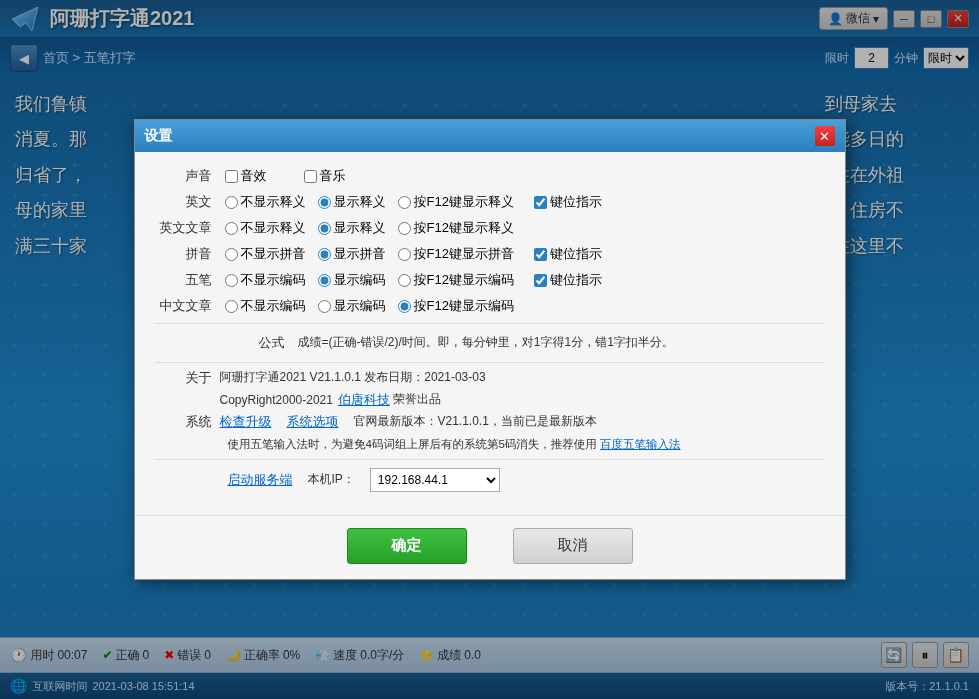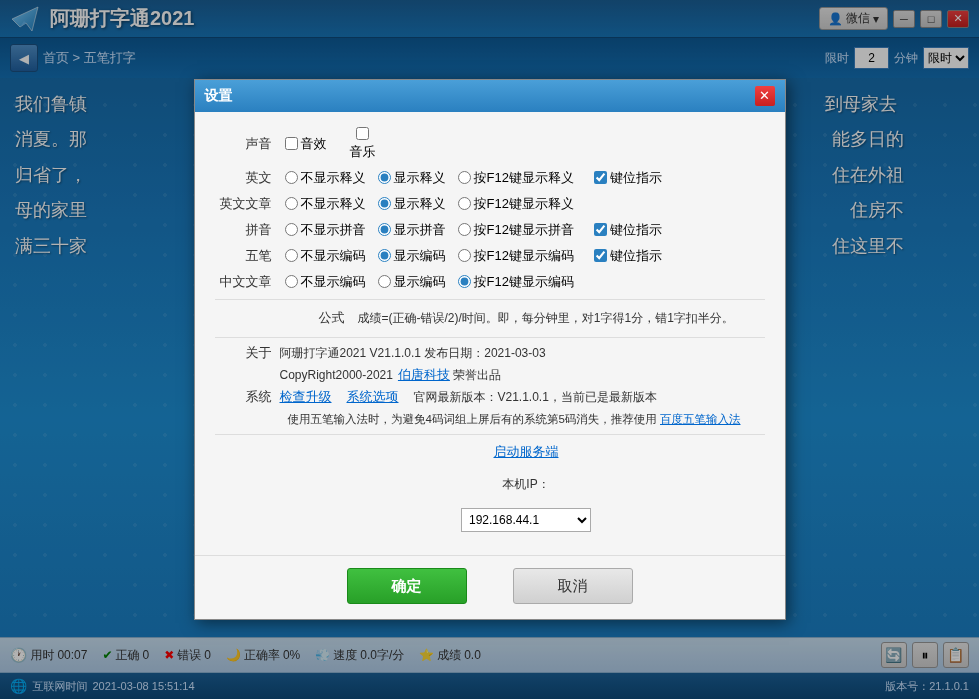--- a/index.html
+++ b/index.html
@@ -254,21 +254,21 @@
       position: absolute;
       top: 0; left: 0; right: 0; bottom: 0;
       background: rgba(0,0,0,0.3);
       z-index: 100;
       display: flex;
       align-items: center;
       justify-content: center;
     }
 
     .modal {
-      width: 592px;
+      width: 712px;
       background: #f0f0f0;
       border: 1px solid #888;
       border-radius: 0;
       box-shadow: 3px 3px 15px rgba(0,0,0,0.5);
       font-size: 13px;
     }
 
     .modal-title-bar {
       background: linear-gradient(180deg, #4a9fd8 0%, #2a80c0 100%);
       padding: 6px 10px;
@@ -398,21 +398,20 @@
       gap: 15px;
       flex: 1;
     }
 
     .ip-row {
       display: flex;
       align-items: center;
       margin: 8px 0;
       padding-left: 73px;
       gap: 15px;
-      flex-direction: column;
     }
 
     .ip-select {
       width: 130px;
       height: 24px;
       border: 1px solid #aaa;
       background: white;
       font-size: 12px;
       padding: 0 3px;
     }
@@ -574,21 +573,21 @@
       </div>
 
       <div class="modal-body">
 
         <div class="settings-row">
           <span class="settings-label">声音</span>
           <label class="checkbox-item">
             <input type="checkbox" style="">
             <span>音效</span>
           </label>
-          <label class="checkbox-item" style="margin-left:18px;flex-direction:column;">
+          <label class="checkbox-item" style="margin-left:32px;">
             <input type="checkbox" style="">
             <span>音乐</span>
           </label>
         </div>
 
         <div class="settings-row">
           <span class="settings-label">英文</span>
           <div class="radio-group">
             <label class="radio-item">
               <input type="radio" name="en" style="">

